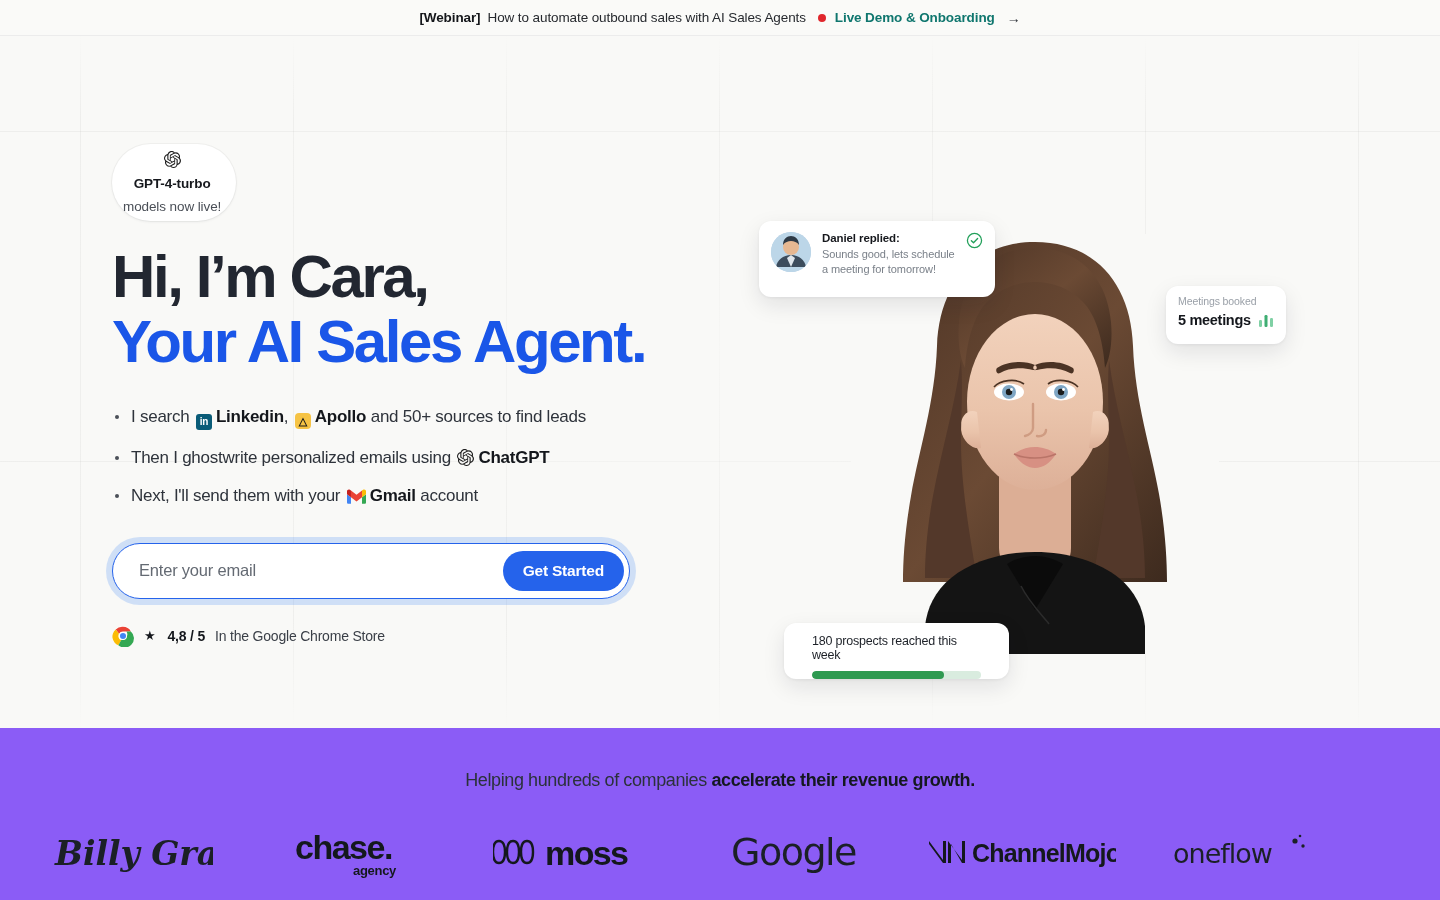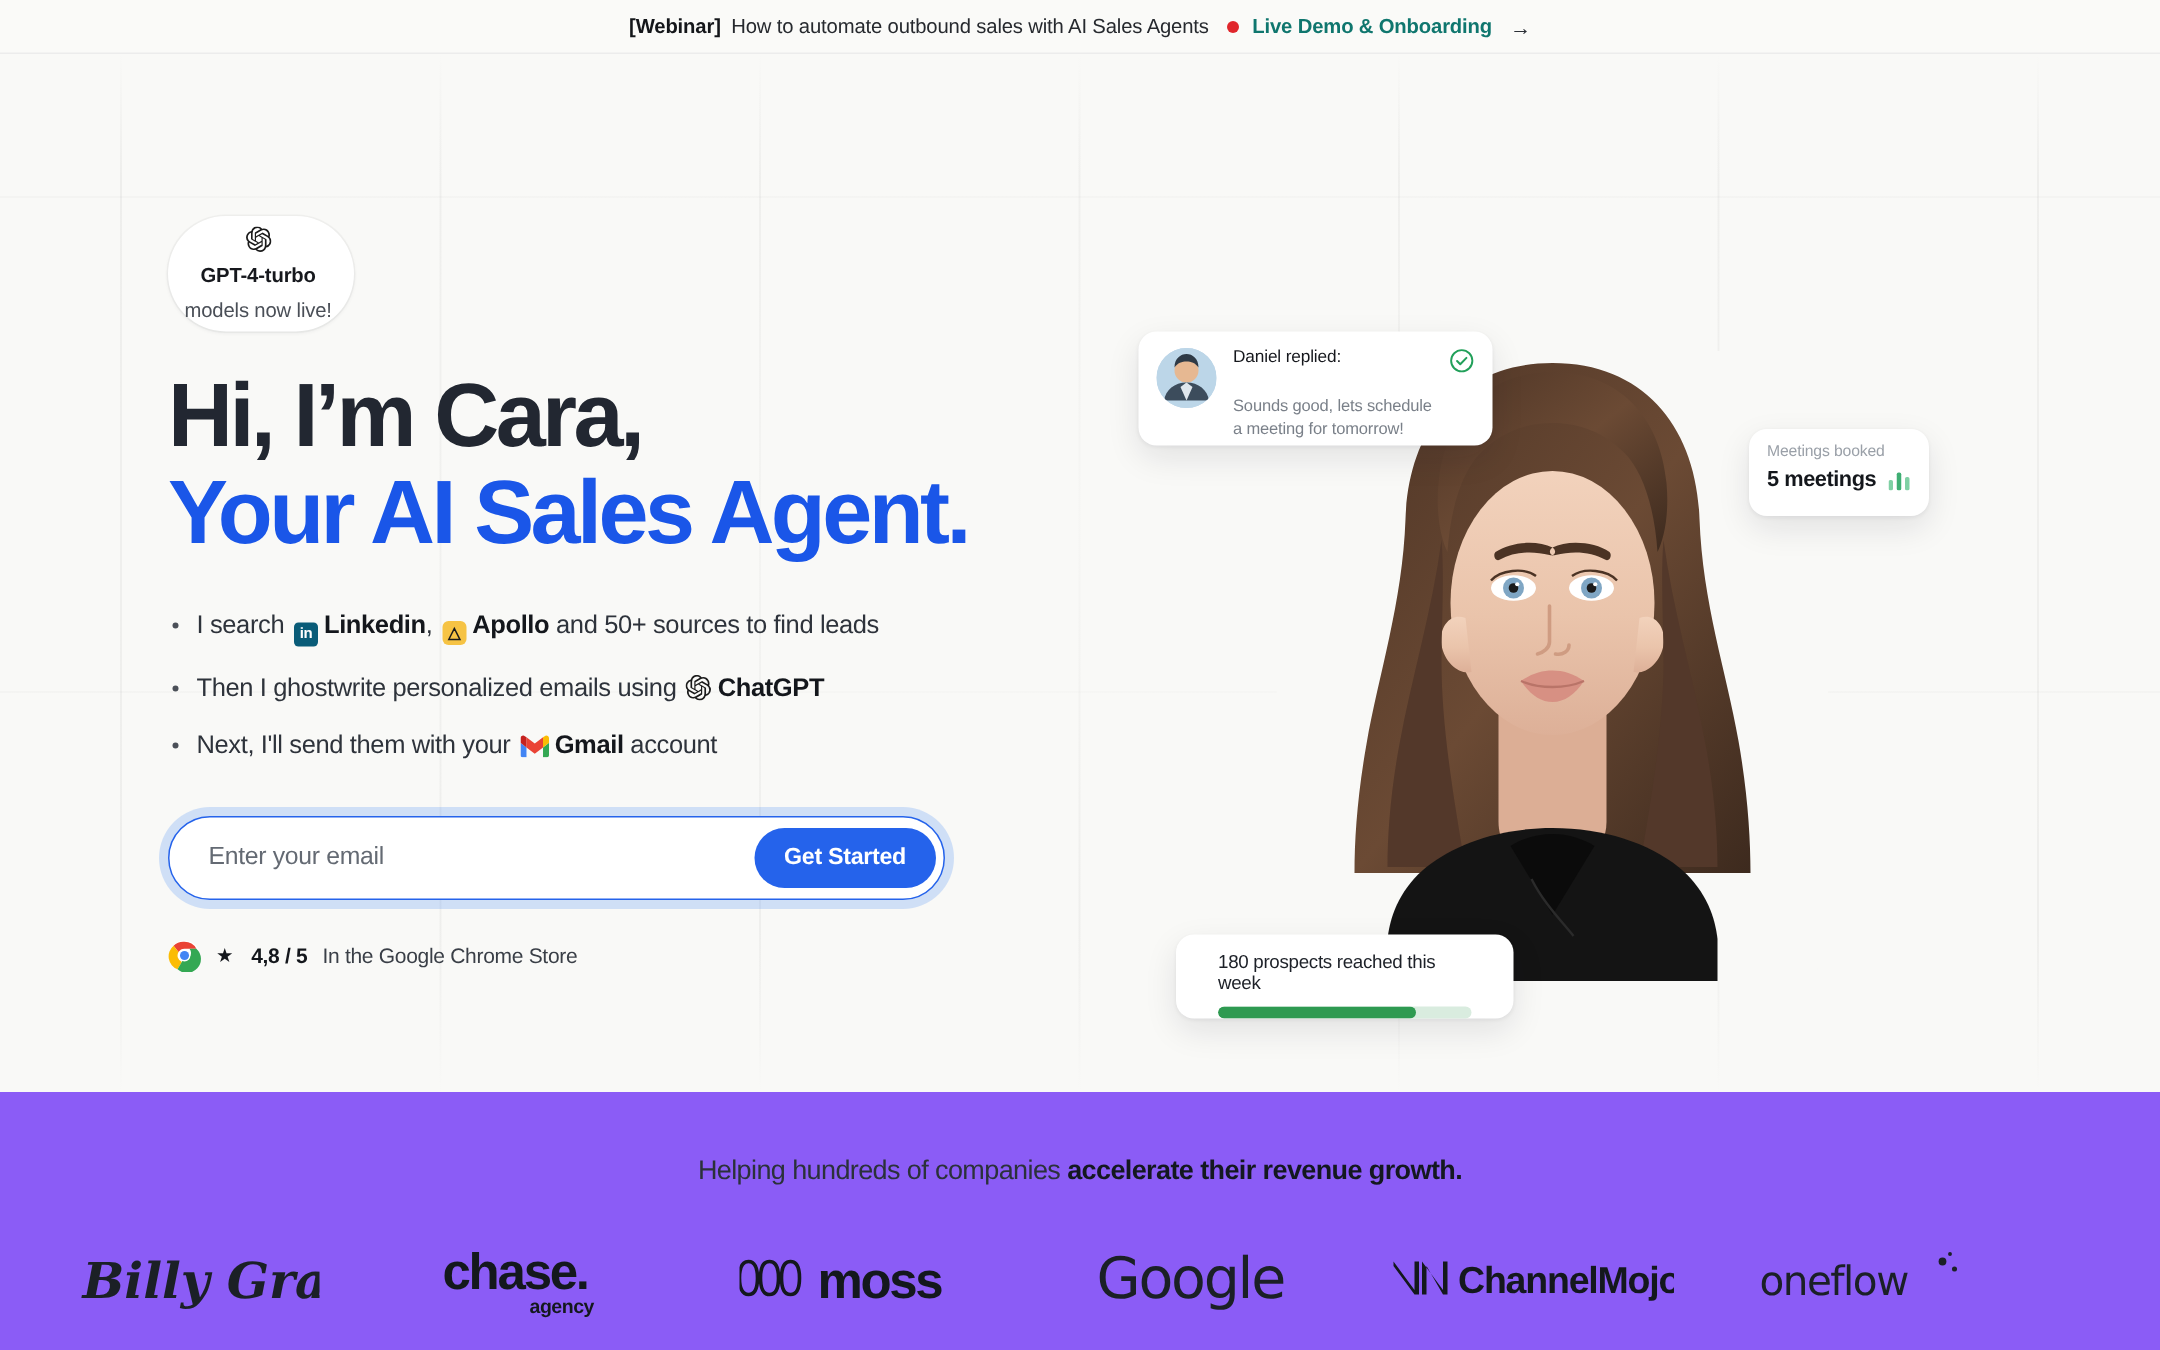--- a/index.html
+++ b/index.html
@@ -207,22 +207,22 @@
     display: flex; align-items: flex-start; gap: 11px;
     z-index: 3;
   }
   .avatar {
     width: 40px; height: 40px; border-radius: 50%;
     overflow: hidden; flex: 0 0 auto;
     background: #bcd3e6;
   }
   .avatar svg { display:block; width:100%; height:100%; }
   .reply-txt { flex: 1; min-width: 0; }
-  .reply-title { font-size: 11.5px; font-weight: 400; color: #16181d; letter-spacing: -0.1px; }
-  .reply-body { margin-top: 20px; font-size: 11px; line-height: 1.33; color: #7a8089; letter-spacing: -0.1px; }
+  .reply-title { font-size: 11.5px; font-weight: 700; color: #16181d; letter-spacing: -0.1px; }
+  .reply-body { margin-top: 3px; font-size: 11px; line-height: 1.33; color: #7a8089; letter-spacing: -0.1px; }
   .check-ico { width: 17px; height: 17px; flex: 0 0 auto; }
 
   .card-meetings {
     left: 1166px; top: 250px;
     width: 120px; height: 58px;
     padding: 9px 12px;
     z-index: 3;
   }
   .meet-label { font-size: 10.5px; color: #9aa0a8; letter-spacing: -0.1px; }
   .meet-row { margin-top: 5px; display: flex; align-items: center; gap: 8px; }

